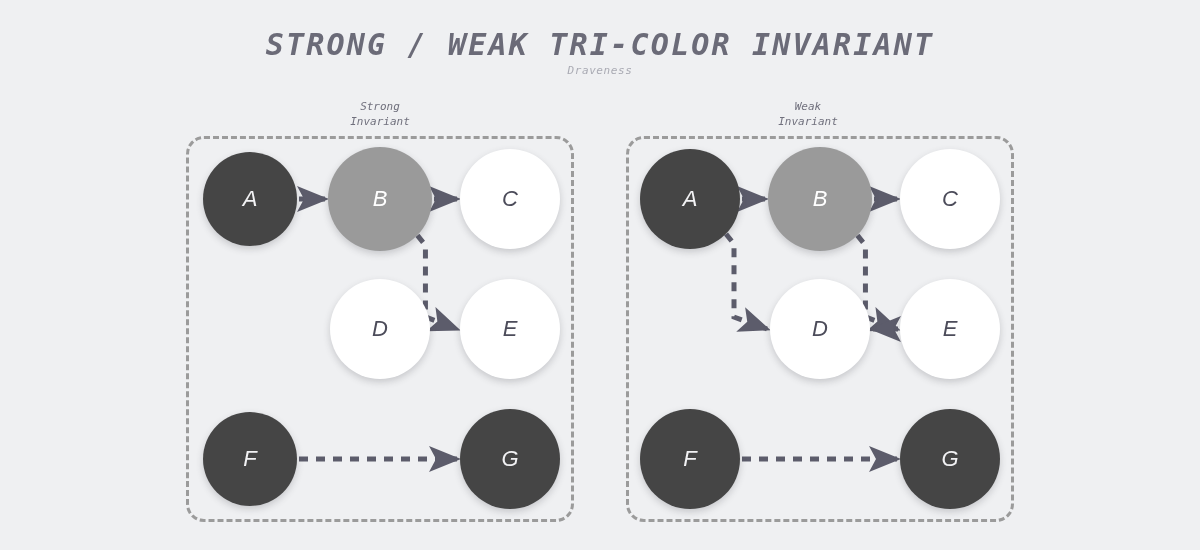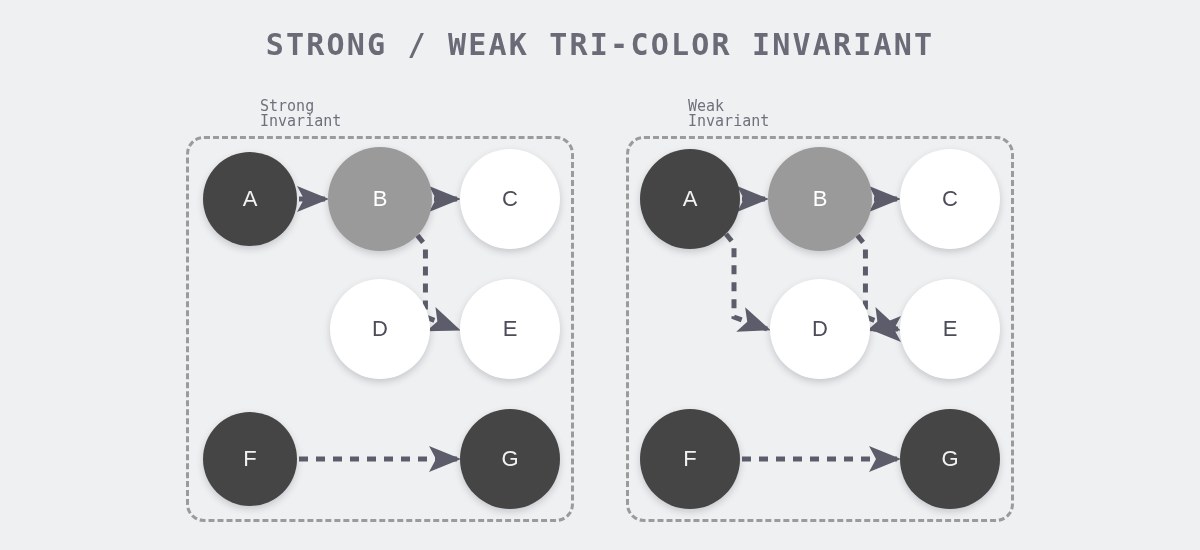--- a/index.html
+++ b/index.html
@@ -12,20 +12,21 @@
     background: #eff0f2;
     font-family: "Liberation Sans", sans-serif;
     overflow: hidden;
     position: relative;
   }
   .stage {
     position: absolute;
     left: 0; top: 0;
     width: 1200px;
     height: 397px;
+    font-style: italic;
   }
 
   
   .title {
     position: absolute;
     left: 0;
     top: 27px;
     width: 1200px;
     text-align: center;
     font-family: "DejaVu Sans Mono", "Liberation Mono", monospace;
@@ -50,22 +51,23 @@
   
   .panel {
     position: absolute;
     border: 3px dashed #9b9b9b;
     border-radius: 18px;
     background: transparent;
     box-sizing: border-box;
   }
   .panel-label {
     position: absolute;
+    text-align: center;
     font-family: "DejaVu Sans Mono", "Liberation Mono", monospace;
-    font-size: 15px;
+    font-size: 11px;
     line-height: 15px;
     color: #70707d;
     white-space: pre-line;
     width: 240px;
   }
 
   
   .node {
     position: absolute;
     border-radius: 50%;
@@ -99,20 +101,21 @@
     height: 550px;
     pointer-events: none;
   }
 </style>
 </head>
 <body>
 
 <div class="stage">
 
   <div class="title">STRONG / WEAK TRI-COLOR INVARIANT</div>
+  <div class="subtitle">Draveness</div>
 
   <div id="panel-frames">
       <div class="panel-label" style="left: 260px; top: 99px;">Strong
 Invariant</div>
       <div class="panel" style="left: 186px; top: 136px; width: 388px; height: 386px;"></div>
       <div class="panel-label" style="left: 688px; top: 99px;">Weak
 Invariant</div>
       <div class="panel" style="left: 626px; top: 136px; width: 388px; height: 386px;"></div>
     </div>
 

